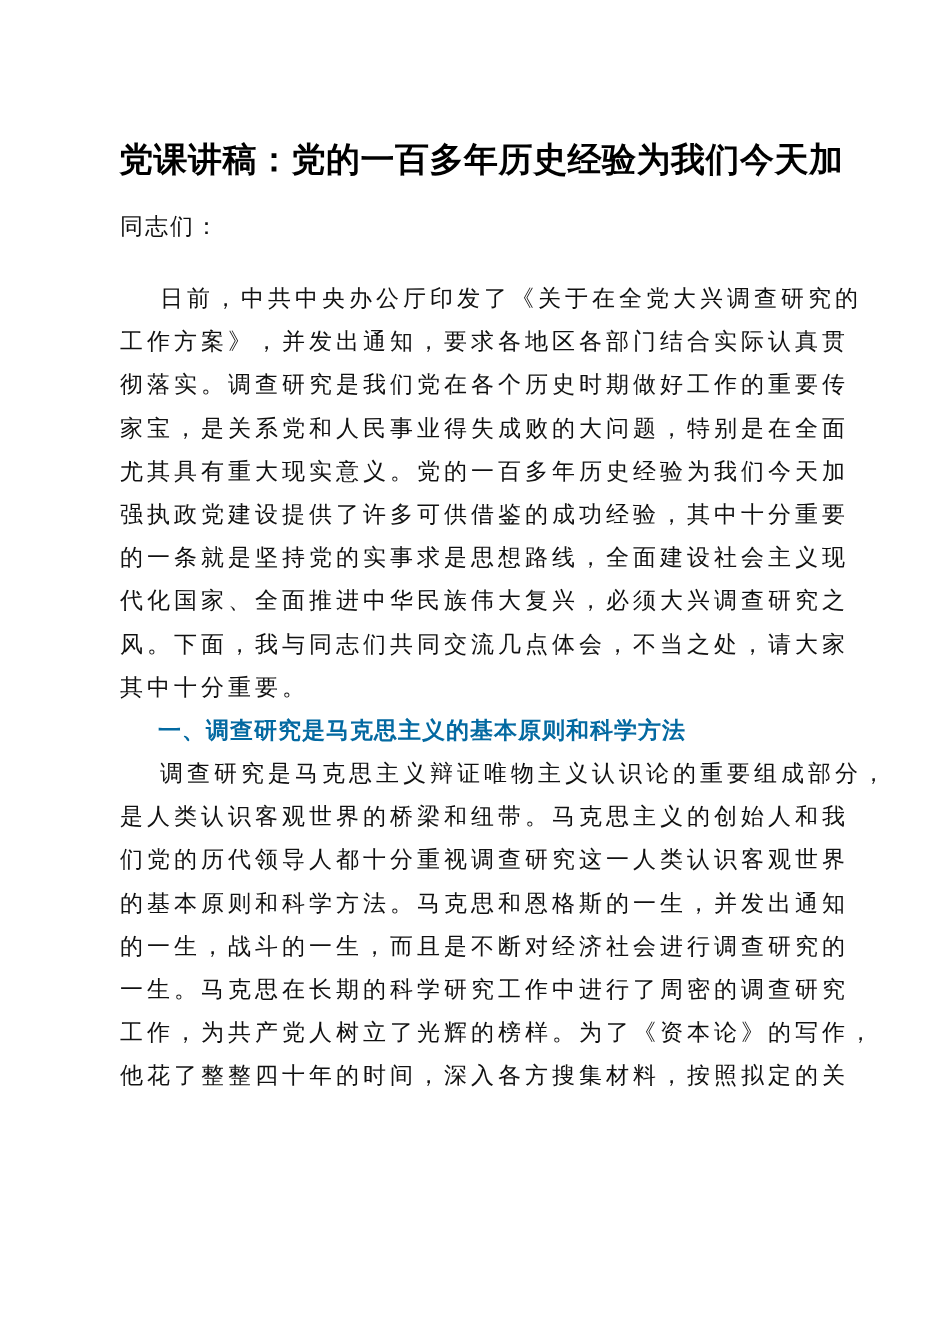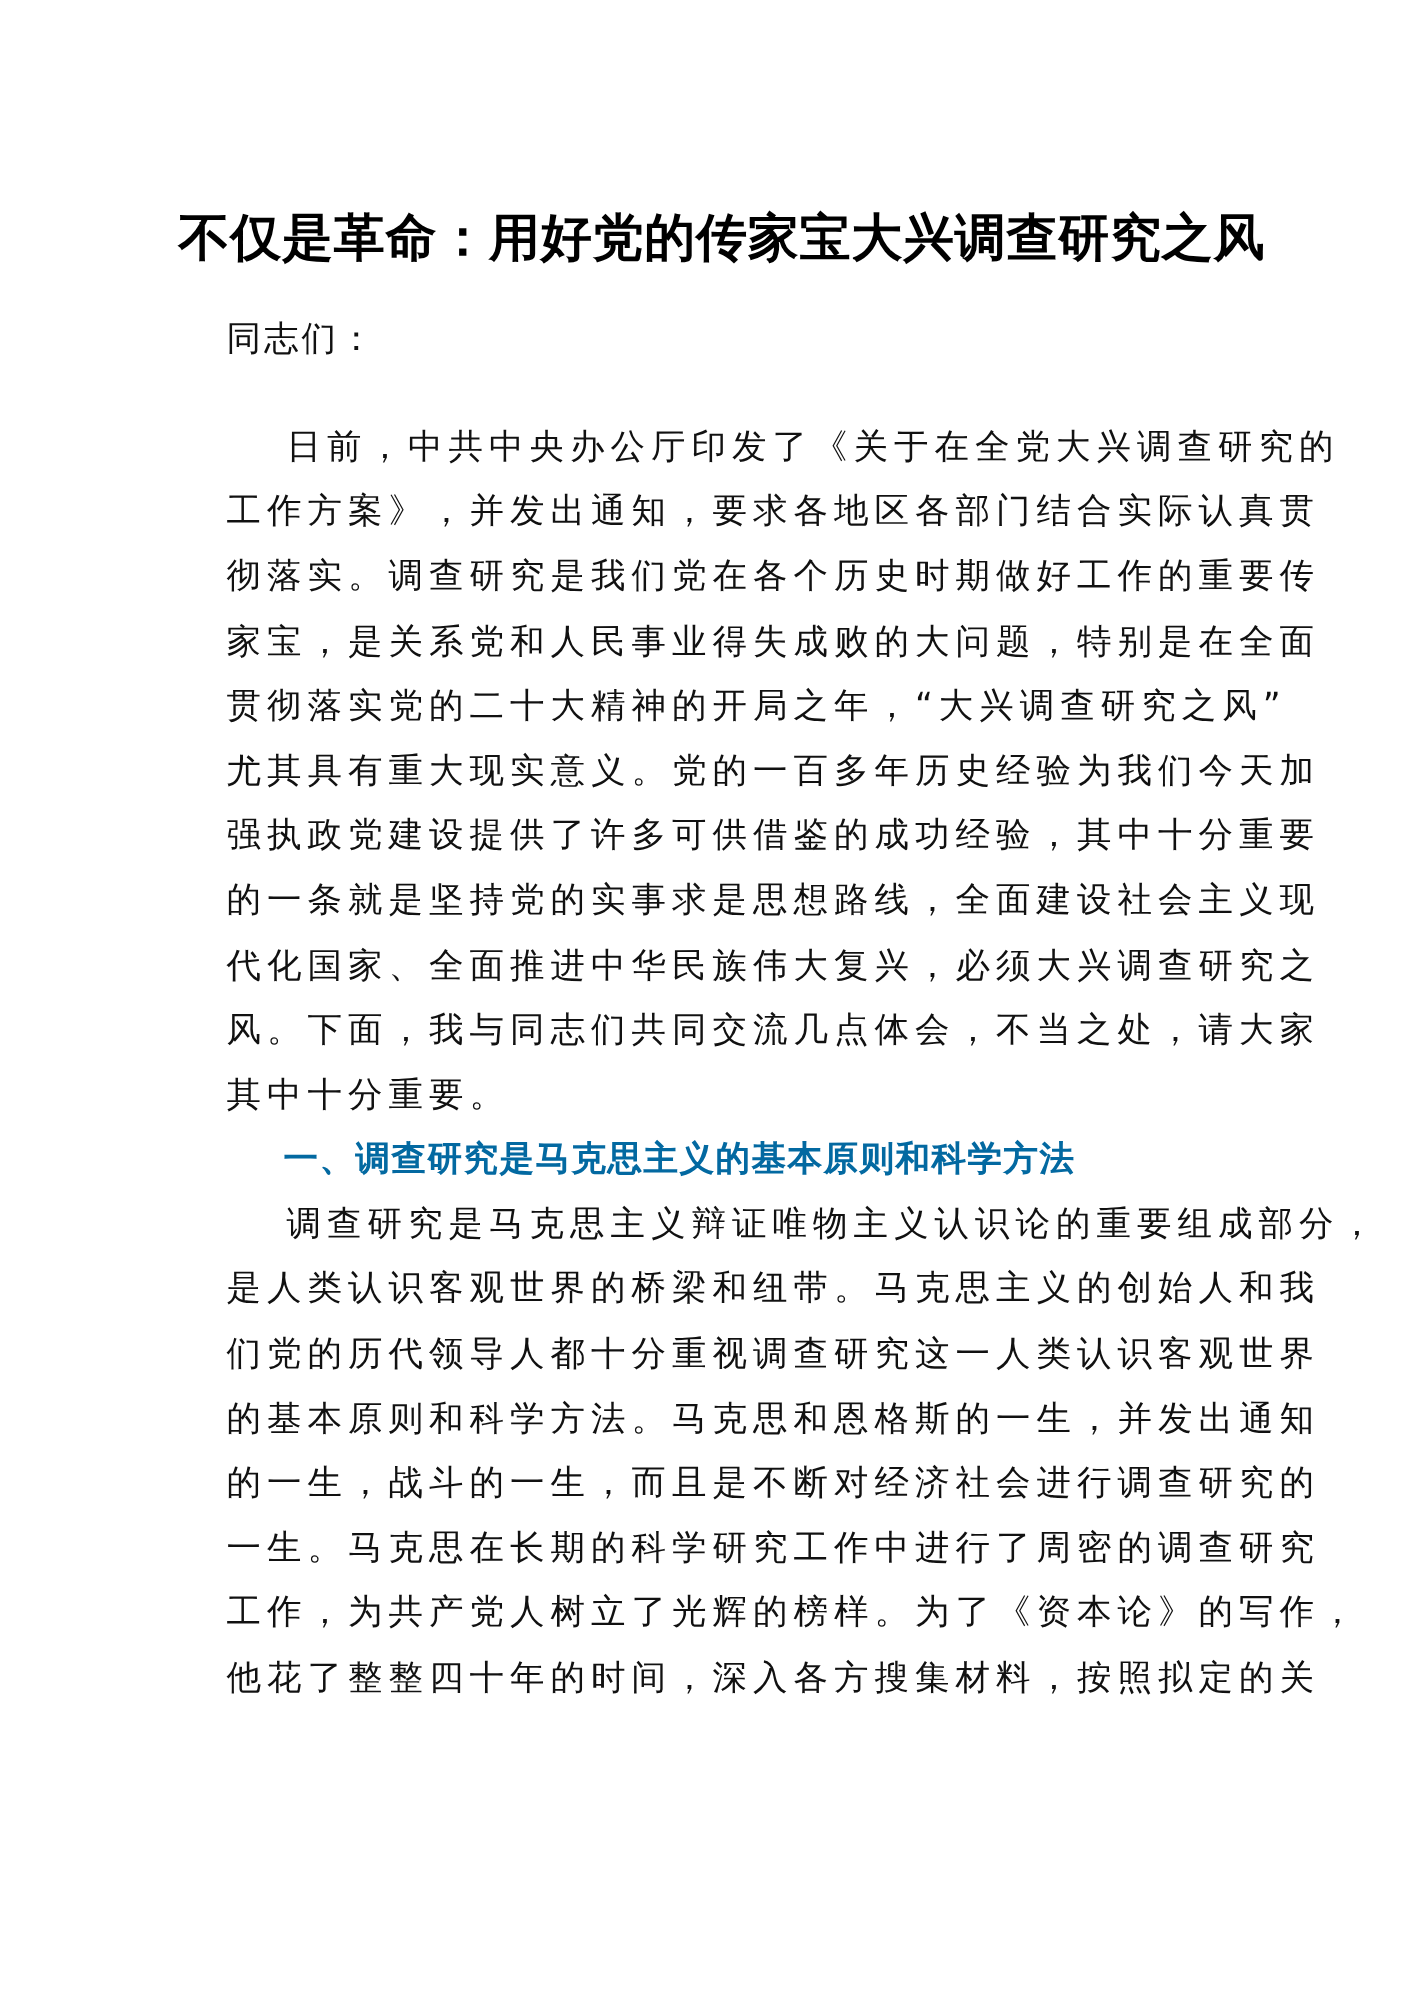--- a/index.html
+++ b/index.html
@@ -7,42 +7,41 @@
   .page { position: absolute; left: 0; top: 0; width: 950px; height: 1344px; background: #fff; }
   .title {
     position: absolute; left: 119px; top: 134px; width: 720px;
     font-family: "DejaVu Serif", "Liberation Serif", serif;
     font-weight: bold; font-size: 34px; line-height: 50px;
     color: #000; letter-spacing: 0.5px; white-space: nowrap;
   }
   .body {
     position: absolute; left: 120px; top: 205px; width: 710px;
     font-family: "DejaVu Sans", "Liberation Sans", sans-serif;
-    font-size: 23px; color: #111; line-height: 43.2px; margin-left: 31px;
+    font-size: 23px; color: #111; line-height: 43.2px;
   }
   .line { height: 43.2px; white-space: nowrap; letter-spacing: 4px; }
   .salutation { height: 72px; line-height: 43.2px; letter-spacing: 2px; }
   .indent { padding-left: 40px; text-align: right; }
   .heading { font-weight: bold; letter-spacing: 1px; padding-left: 38px; color: #0369a1; }
 </style>
 </head>
 <body>
 
 <div class="page">
-  <div class="title">不仅是革命：用好党的传家宝大兴调查研究之风</div>
+  <div class="title">党课讲稿：党的一百多年历史经验为我们今天加</div>
 
   <div class="body">
     <div class="line salutation">同志们：</div>
 
     <div>
       <div class="line indent">日前，中共中央办公厅印发了《关于在全党大兴调查研究的</div>
       <div class="line">工作方案》，并发出通知，要求各地区各部门结合实际认真贯</div>
       <div class="line">彻落实。调查研究是我们党在各个历史时期做好工作的重要传</div>
       <div class="line">家宝，是关系党和人民事业得失成败的大问题，特别是在全面</div>
-      <div class="line">贯彻落实党的二十大精神的开局之年，“大兴调查研究之风”</div>
       <div class="line">尤其具有重大现实意义。党的一百多年历史经验为我们今天加</div>
       <div class="line">强执政党建设提供了许多可供借鉴的成功经验，其中十分重要</div>
       <div class="line">的一条就是坚持党的实事求是思想路线，全面建设社会主义现</div>
       <div class="line">代化国家、全面推进中华民族伟大复兴，必须大兴调查研究之</div>
       <div class="line">风。下面，我与同志们共同交流几点体会，不当之处，请大家</div>
       <div class="line">其中十分重要。</div>
     </div>
 
     <div class="line heading">一、调查研究是马克思主义的基本原则和科学方法</div>
 

